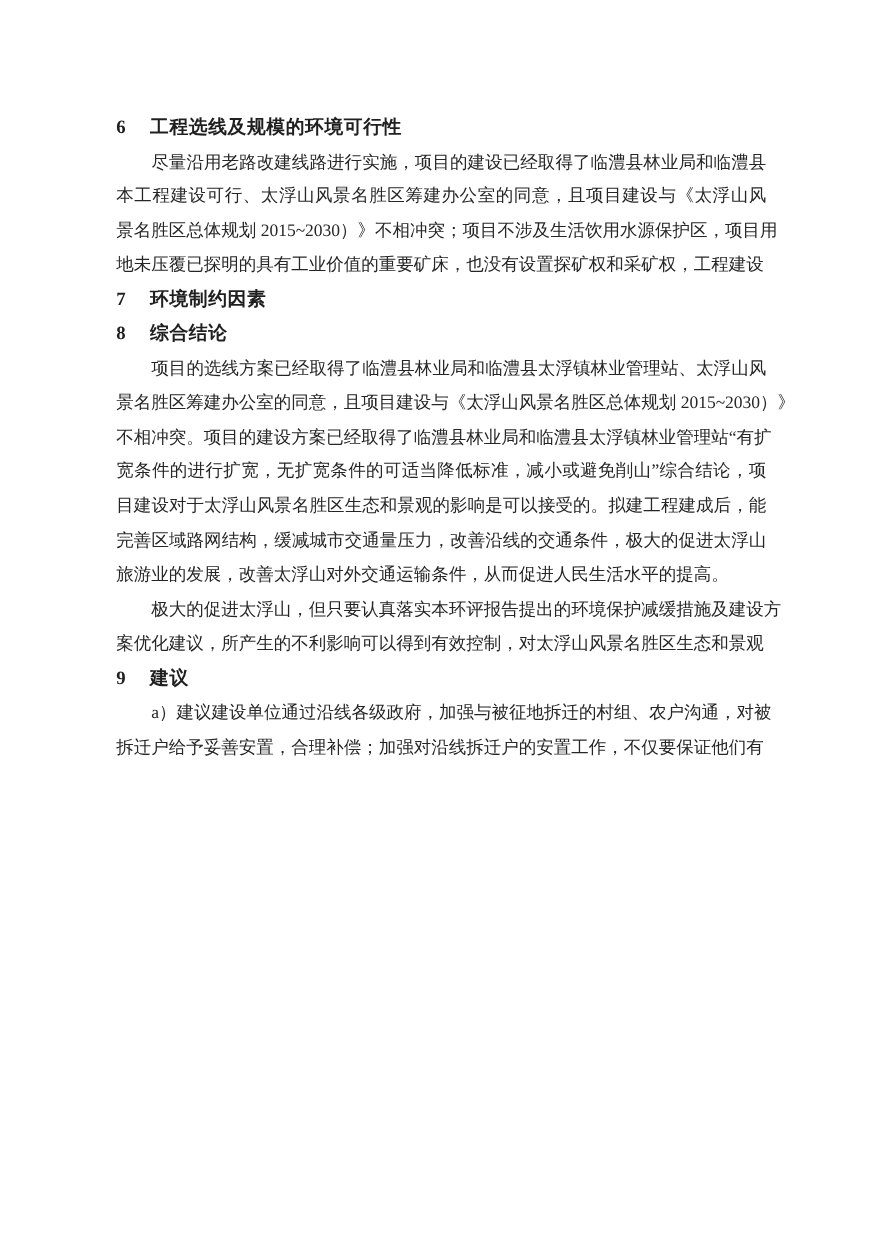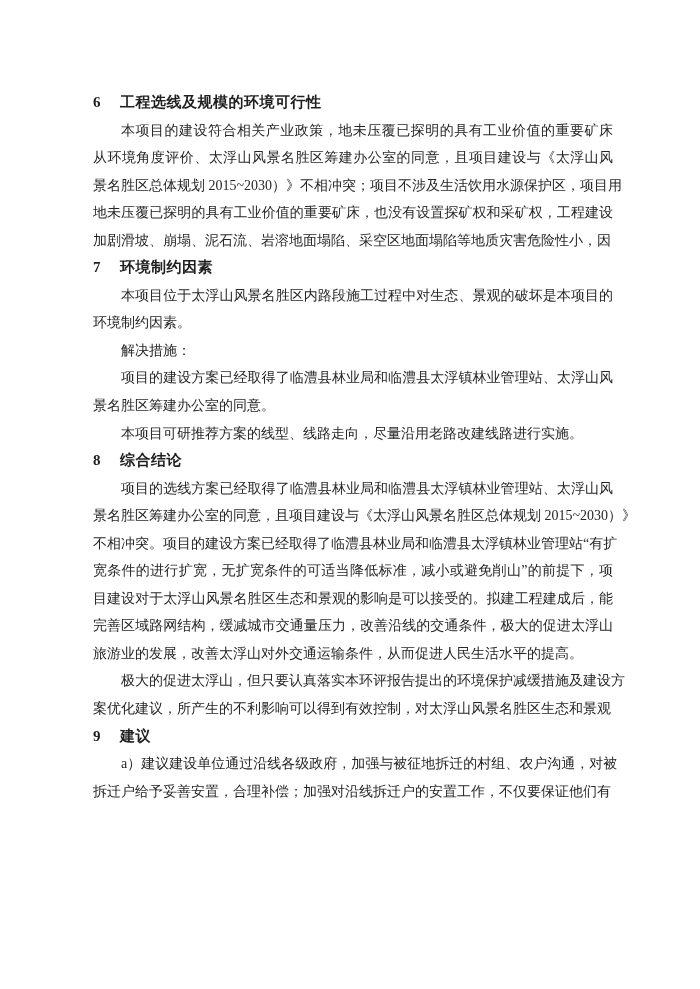--- a/index.html
+++ b/index.html
@@ -60,61 +60,44 @@
 
 <div class="page">
   <div class="content" id="content" style="color: rgb(38, 38, 38);">
       <section class="section">
     <div class="heading" style="color: rgb(31, 31, 31);">
       <span class="h-num">6</span>
       <span class="h-title">工程选线及规模的环境可行性</span>
     </div>
     <div class="paras">
           <p class="para">
-            <span class="line">本项目的建设符合相关产业政策，地未压覆已探明的具有工业价值的重要矿床</span>
-            <span class="line">从环境角度评价、太浮山风景名胜区筹建办公室的同意，且项目建设与《太浮山风</span>
+            <span class="line">尽量沿用老路改建线路进行实施，项目的建设已经取得了临澧县林业局和临澧县</span>
+            <span class="line">本工程建设可行、太浮山风景名胜区筹建办公室的同意，且项目建设与《太浮山风</span>
             <span class="line">景名胜区总体规划 2015~2030）》不相冲突；项目不涉及生活饮用水源保护区，项目用</span>
             <span class="line">地未压覆已探明的具有工业价值的重要矿床，也没有设置探矿权和采矿权，工程建设</span>
-            <span class="line">加剧滑坡、崩塌、泥石流、岩溶地面塌陷、采空区地面塌陷等地质灾害危险性小，因</span>
           </p>
         </div>
   </section>
       <section class="section">
     <div class="heading" style="color: rgb(31, 31, 31);">
       <span class="h-num">7</span>
       <span class="h-title">环境制约因素</span>
     </div>
-    <div class="paras">
-          <p class="para">
-            <span class="line">本项目位于太浮山风景名胜区内路段施工过程中对生态、景观的破坏是本项目的</span>
-            <span class="line">环境制约因素。</span>
-          </p>
-          <p class="para">
-            <span class="line">解决措施：</span>
-          </p>
-          <p class="para">
-            <span class="line">项目的建设方案已经取得了临澧县林业局和临澧县太浮镇林业管理站、太浮山风</span>
-            <span class="line">景名胜区筹建办公室的同意。</span>
-          </p>
-          <p class="para">
-            <span class="line">本项目可研推荐方案的线型、线路走向，尽量沿用老路改建线路进行实施。</span>
-          </p>
-        </div>
   </section>
       <section class="section">
     <div class="heading" style="color: rgb(31, 31, 31);">
       <span class="h-num">8</span>
       <span class="h-title">综合结论</span>
     </div>
     <div class="paras">
           <p class="para">
             <span class="line">项目的选线方案已经取得了临澧县林业局和临澧县太浮镇林业管理站、太浮山风</span>
             <span class="line">景名胜区筹建办公室的同意，且项目建设与《太浮山风景名胜区总体规划 2015~2030）》</span>
             <span class="line">不相冲突。项目的建设方案已经取得了临澧县林业局和临澧县太浮镇林业管理站“有扩</span>
-            <span class="line">宽条件的进行扩宽，无扩宽条件的可适当降低标准，减小或避免削山”的前提下，项</span>
+            <span class="line">宽条件的进行扩宽，无扩宽条件的可适当降低标准，减小或避免削山”综合结论，项</span>
             <span class="line">目建设对于太浮山风景名胜区生态和景观的影响是可以接受的。拟建工程建成后，能</span>
             <span class="line">完善区域路网结构，缓减城市交通量压力，改善沿线的交通条件，极大的促进太浮山</span>
             <span class="line">旅游业的发展，改善太浮山对外交通运输条件，从而促进人民生活水平的提高。</span>
           </p>
           <p class="para">
             <span class="line">极大的促进太浮山，但只要认真落实本环评报告提出的环境保护减缓措施及建设方</span>
             <span class="line">案优化建议，所产生的不利影响可以得到有效控制，对太浮山风景名胜区生态和景观</span>
           </p>
         </div>
   </section>

